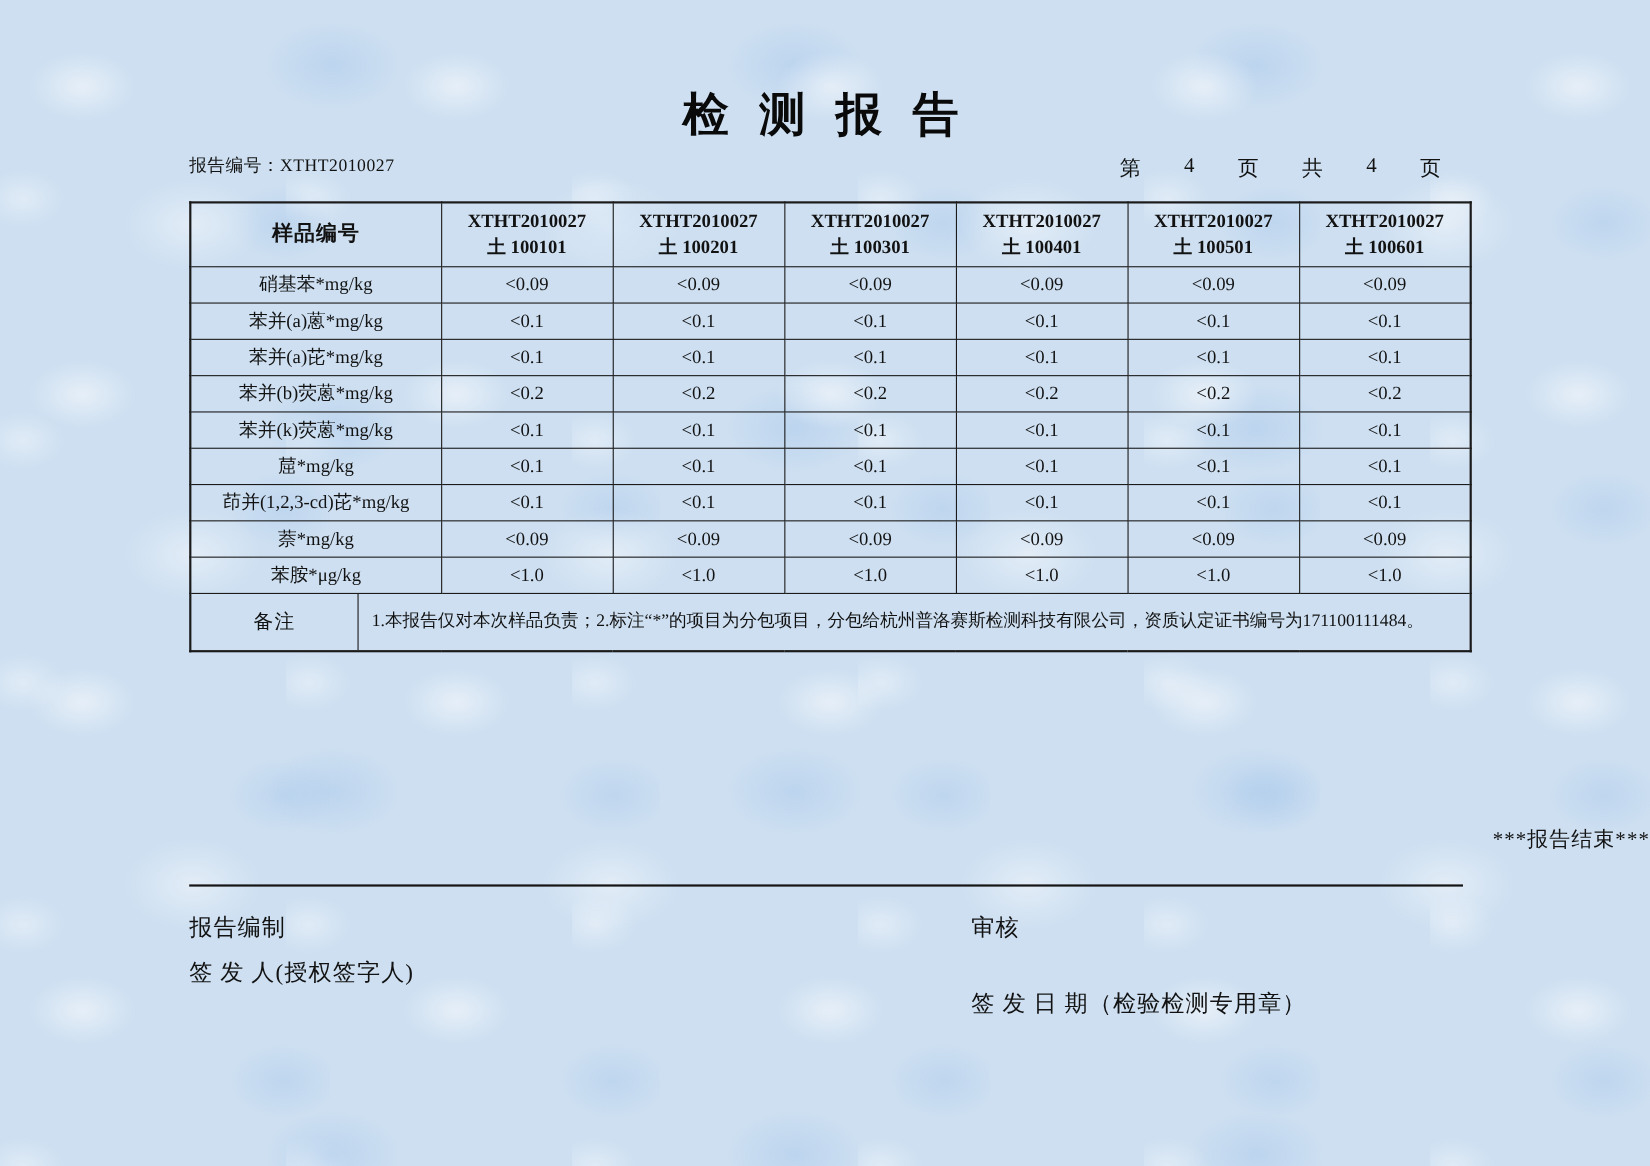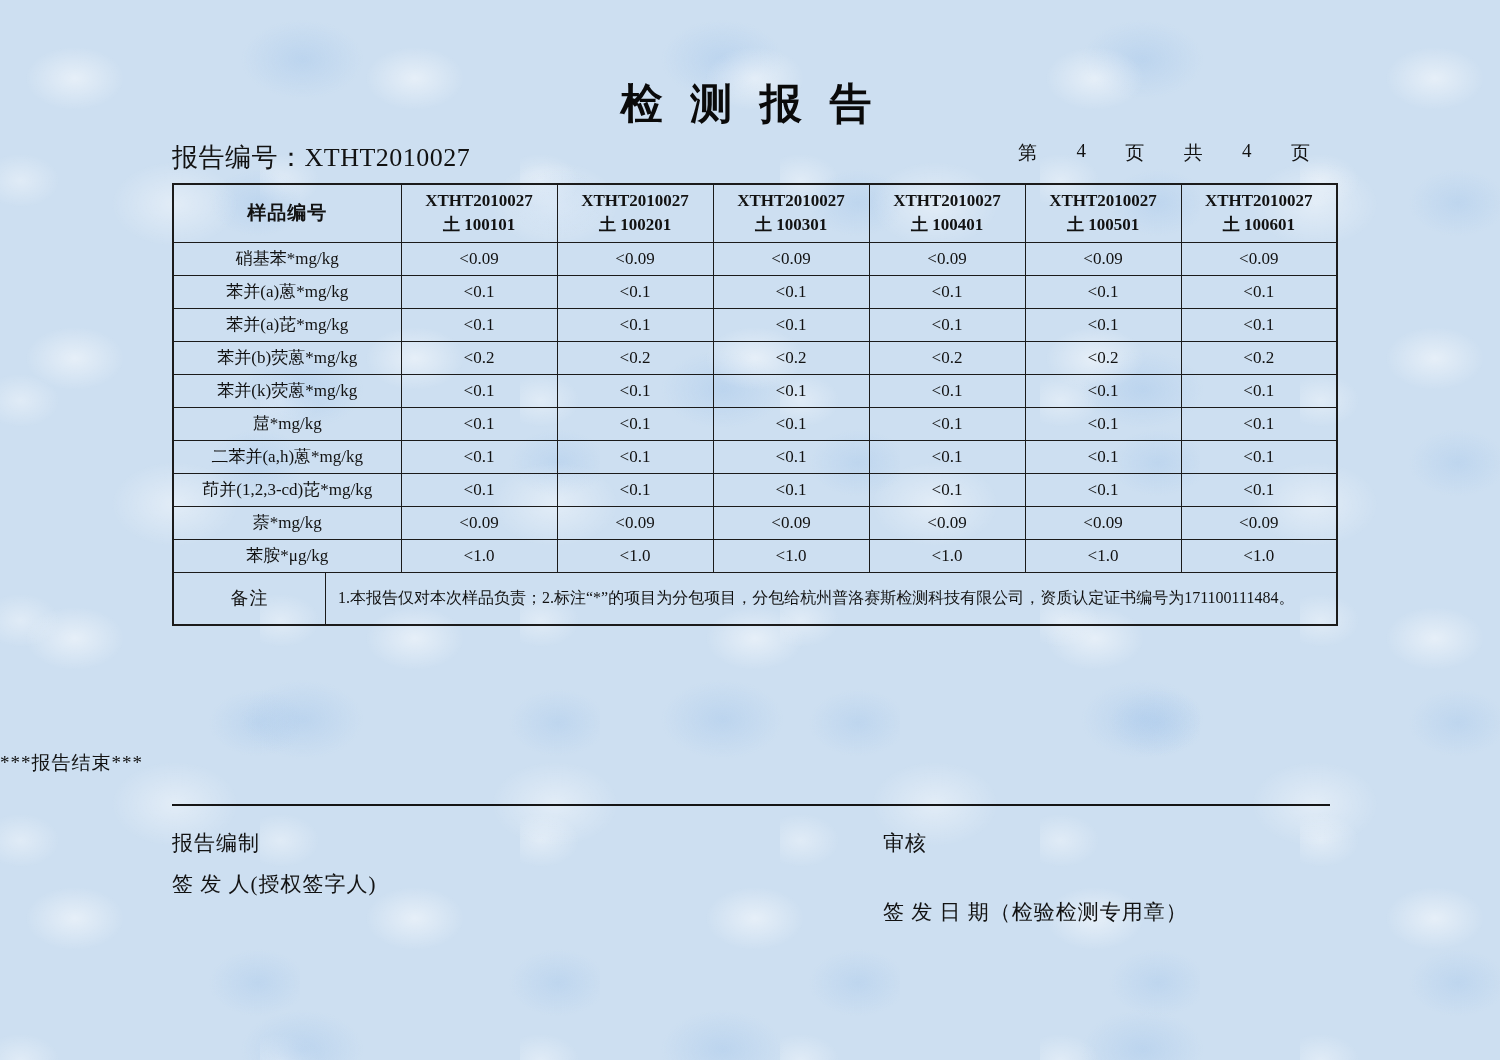--- a/index.html
+++ b/index.html
@@ -26,21 +26,21 @@
     text-align: center;
     font-family: "Liberation Sans", "DejaVu Sans", sans-serif;
     font-weight: bold;
     font-size: 42px;
     letter-spacing: 8px;
     color: #0a0a0a;
   }
   .report-no {
     position: absolute;
     left: 172px; top: 140px;
-    font-size: 26px;
+    font-size: 16px;
     letter-spacing: 0.5px;
   }
   .page-info {
     position: absolute;
     left: 1018px; top: 140px;
     width: 292px;
     display: flex;
     justify-content: space-between;
     font-size: 19px;
   }
@@ -86,21 +86,21 @@
     flex: 1;
     text-align: center;
     padding: 5px 12px;
     font-size: 16px;
     line-height: 1.55;
     display: flex; align-items: center;
   }
   .end-note {
     position: absolute;
     top: 750px; left: 0; right: 0;
-    text-align: left;
+    text-align: right;
     font-size: 19px;
     letter-spacing: 1px;
   }
   .footer-line {
     position: absolute;
     left: 172px; top: 804px;
     width: 1158px;
     border-top: 2px solid #151515;
   }
   .footer-label { position: absolute; font-size: 21px; letter-spacing: 1px; }
@@ -207,29 +207,20 @@
           <td class="row-label">苯并(k)荧蒽*mg/kg</td>
           <td class="val">&lt;0.1</td>
           <td class="val">&lt;0.1</td>
           <td class="val">&lt;0.1</td>
           <td class="val">&lt;0.1</td>
           <td class="val">&lt;0.1</td>
           <td class="val">&lt;0.1</td>
         </tr>
         <tr>
           <td class="row-label">䓛*mg/kg</td>
-          <td class="val">&lt;0.1</td>
-          <td class="val">&lt;0.1</td>
-          <td class="val">&lt;0.1</td>
-          <td class="val">&lt;0.1</td>
-          <td class="val">&lt;0.1</td>
-          <td class="val">&lt;0.1</td>
-        </tr>
-        <tr>
-          <td class="row-label">二苯并(a,h)蒽*mg/kg</td>
           <td class="val">&lt;0.1</td>
           <td class="val">&lt;0.1</td>
           <td class="val">&lt;0.1</td>
           <td class="val">&lt;0.1</td>
           <td class="val">&lt;0.1</td>
           <td class="val">&lt;0.1</td>
         </tr>
         <tr>
           <td class="row-label">茚并(1,2,3-cd)芘*mg/kg</td>
           <td class="val">&lt;0.1</td>

